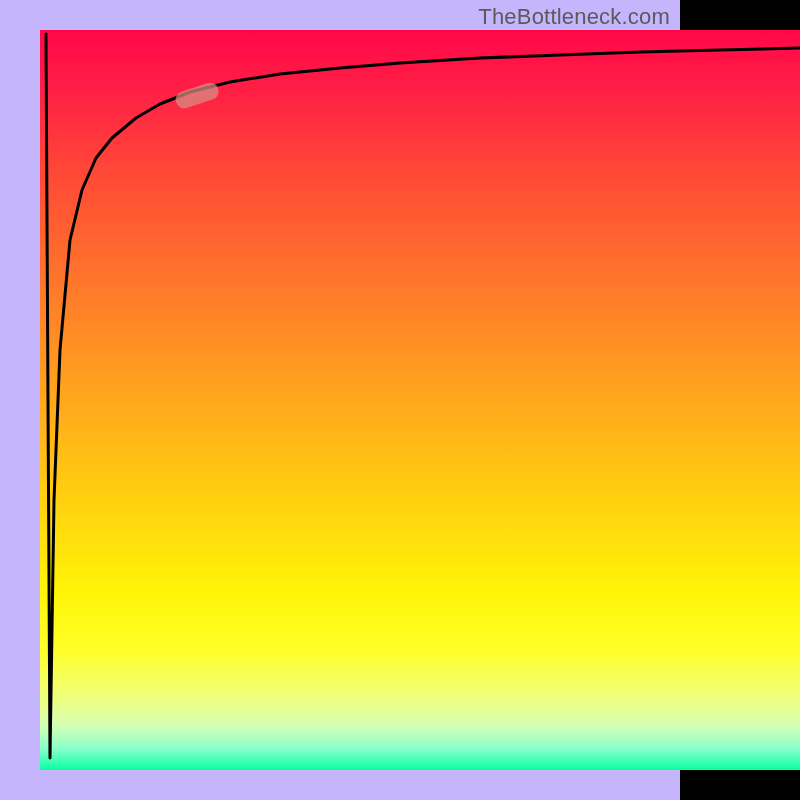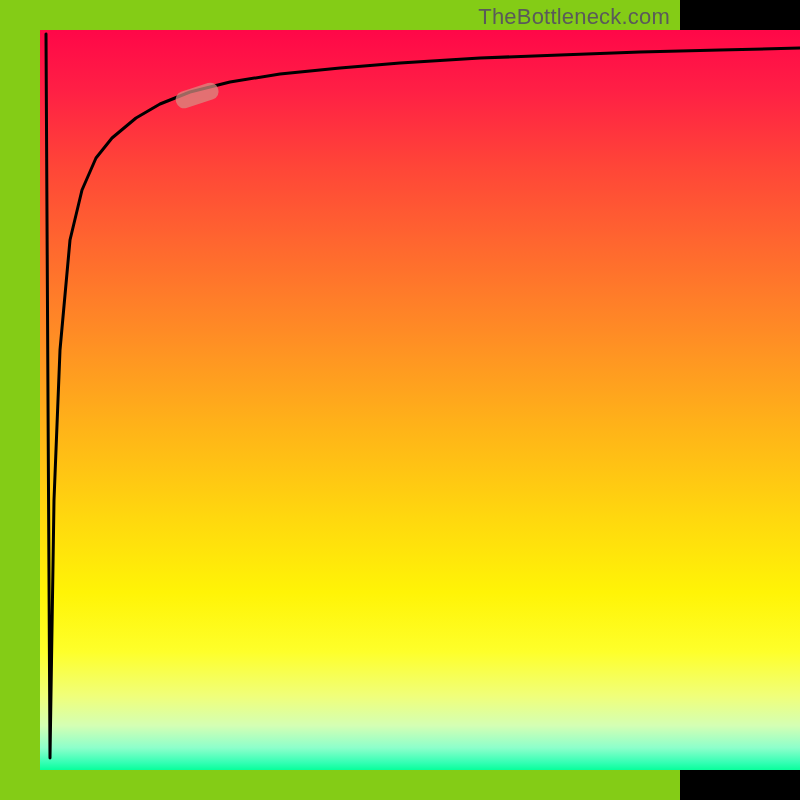--- a/index.html
+++ b/index.html
@@ -8,21 +8,21 @@
     width: 800px;
     height: 800px;
     overflow: hidden;
     background: #000;
     font-family: Arial, Helvetica, sans-serif;
   }
   .frame {
     position: relative;
     width: 680px;
     height: 800px;
-    background: #84cc16;
+    background: #c4b5fd;
   }
   .watermark {
     position: absolute;
     top: 4px;
     right: 10px;
     color: #5a5a5a;
     font-size: 22px;
     font-weight: 400;
     letter-spacing: 0.2px;
     z-index: 20;

